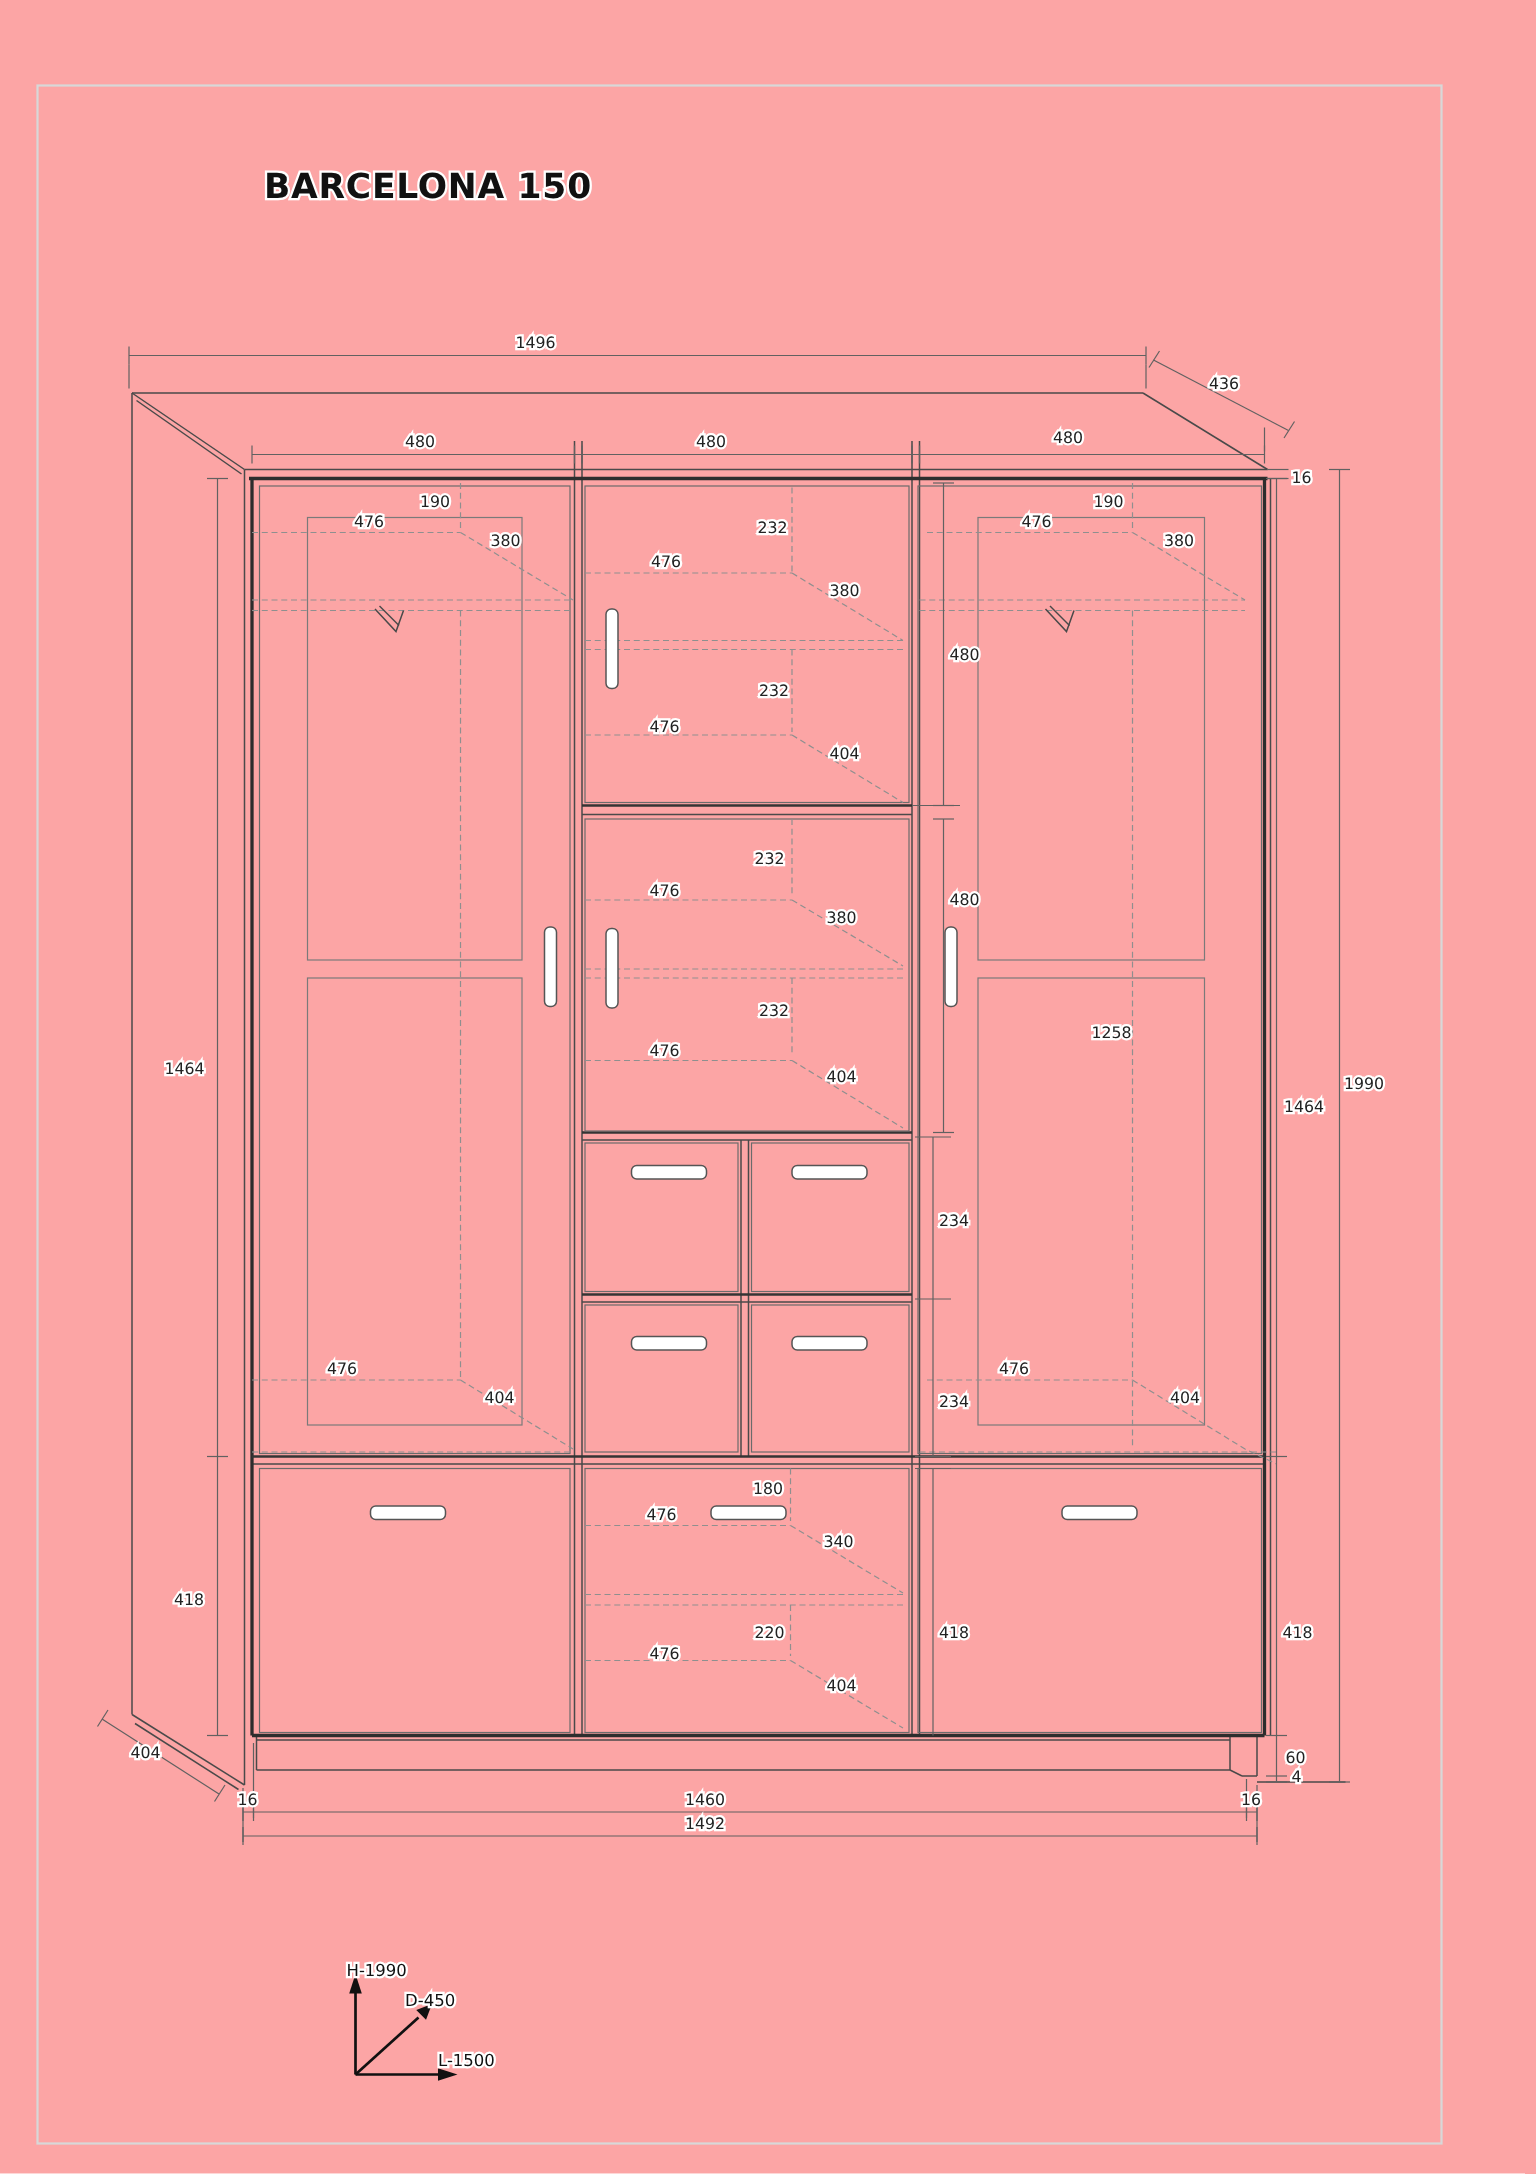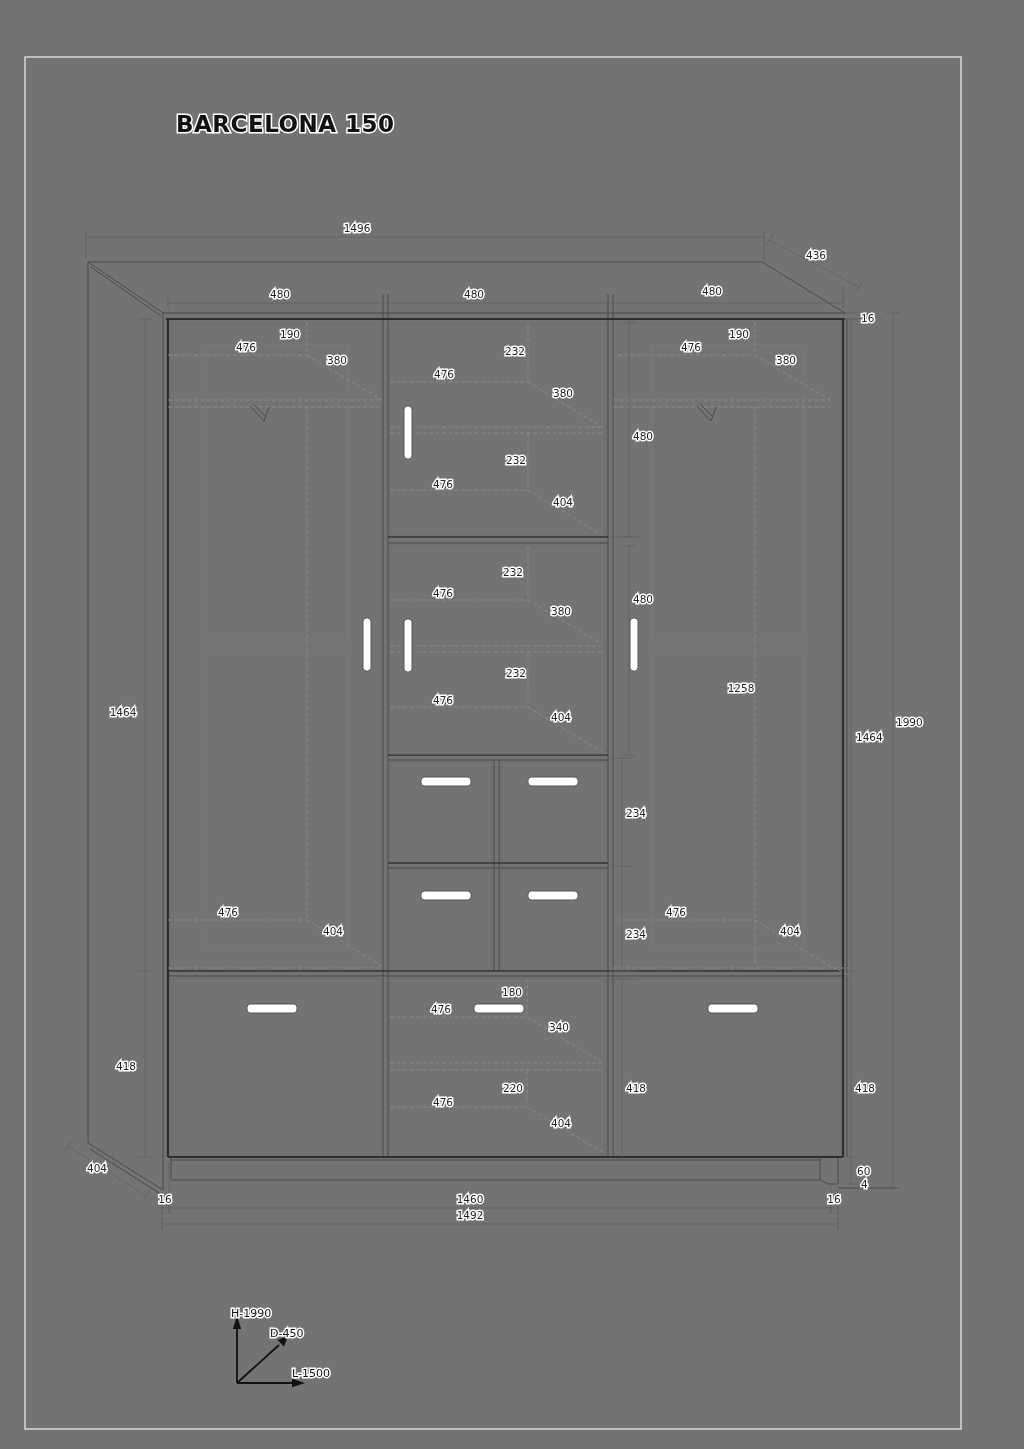--- a/index.html
+++ b/index.html
@@ -1,16 +1,16 @@
 <!DOCTYPE html>
 <html><head>
 <meta charset="utf-8">
 <style>
   html,body{margin:0;padding:0;background:#ffffff;}
-  .page{position:relative;width:1024px;height:1449px;background:#737373;overflow:hidden;
+  .page{position:relative;width:1024px;height:1449px;background:#fca5a5;overflow:hidden;
         font-family:"DejaVu Sans",sans-serif;}
   svg{position:absolute;left:0;top:0;}
   text{font-family:"DejaVu Sans",sans-serif;font-size:10.5px;fill:#222;
        stroke:#ffffff;stroke-width:3px;paint-order:stroke;}
   text.title{font-size:23px;font-weight:bold;fill:#111;letter-spacing:.5px;}
   text.axislbl{font-size:11px;fill:#111;}
   .thin{stroke:#4a4a4a;stroke-width:1;fill:none;}
   .heavy{stroke:#2d2d2d;stroke-width:2.2;fill:none;}
   .semih{stroke:#343434;stroke-width:1.6;fill:none;}
   .leaf{stroke:#6b6b6b;stroke-width:.8;fill:none;}

